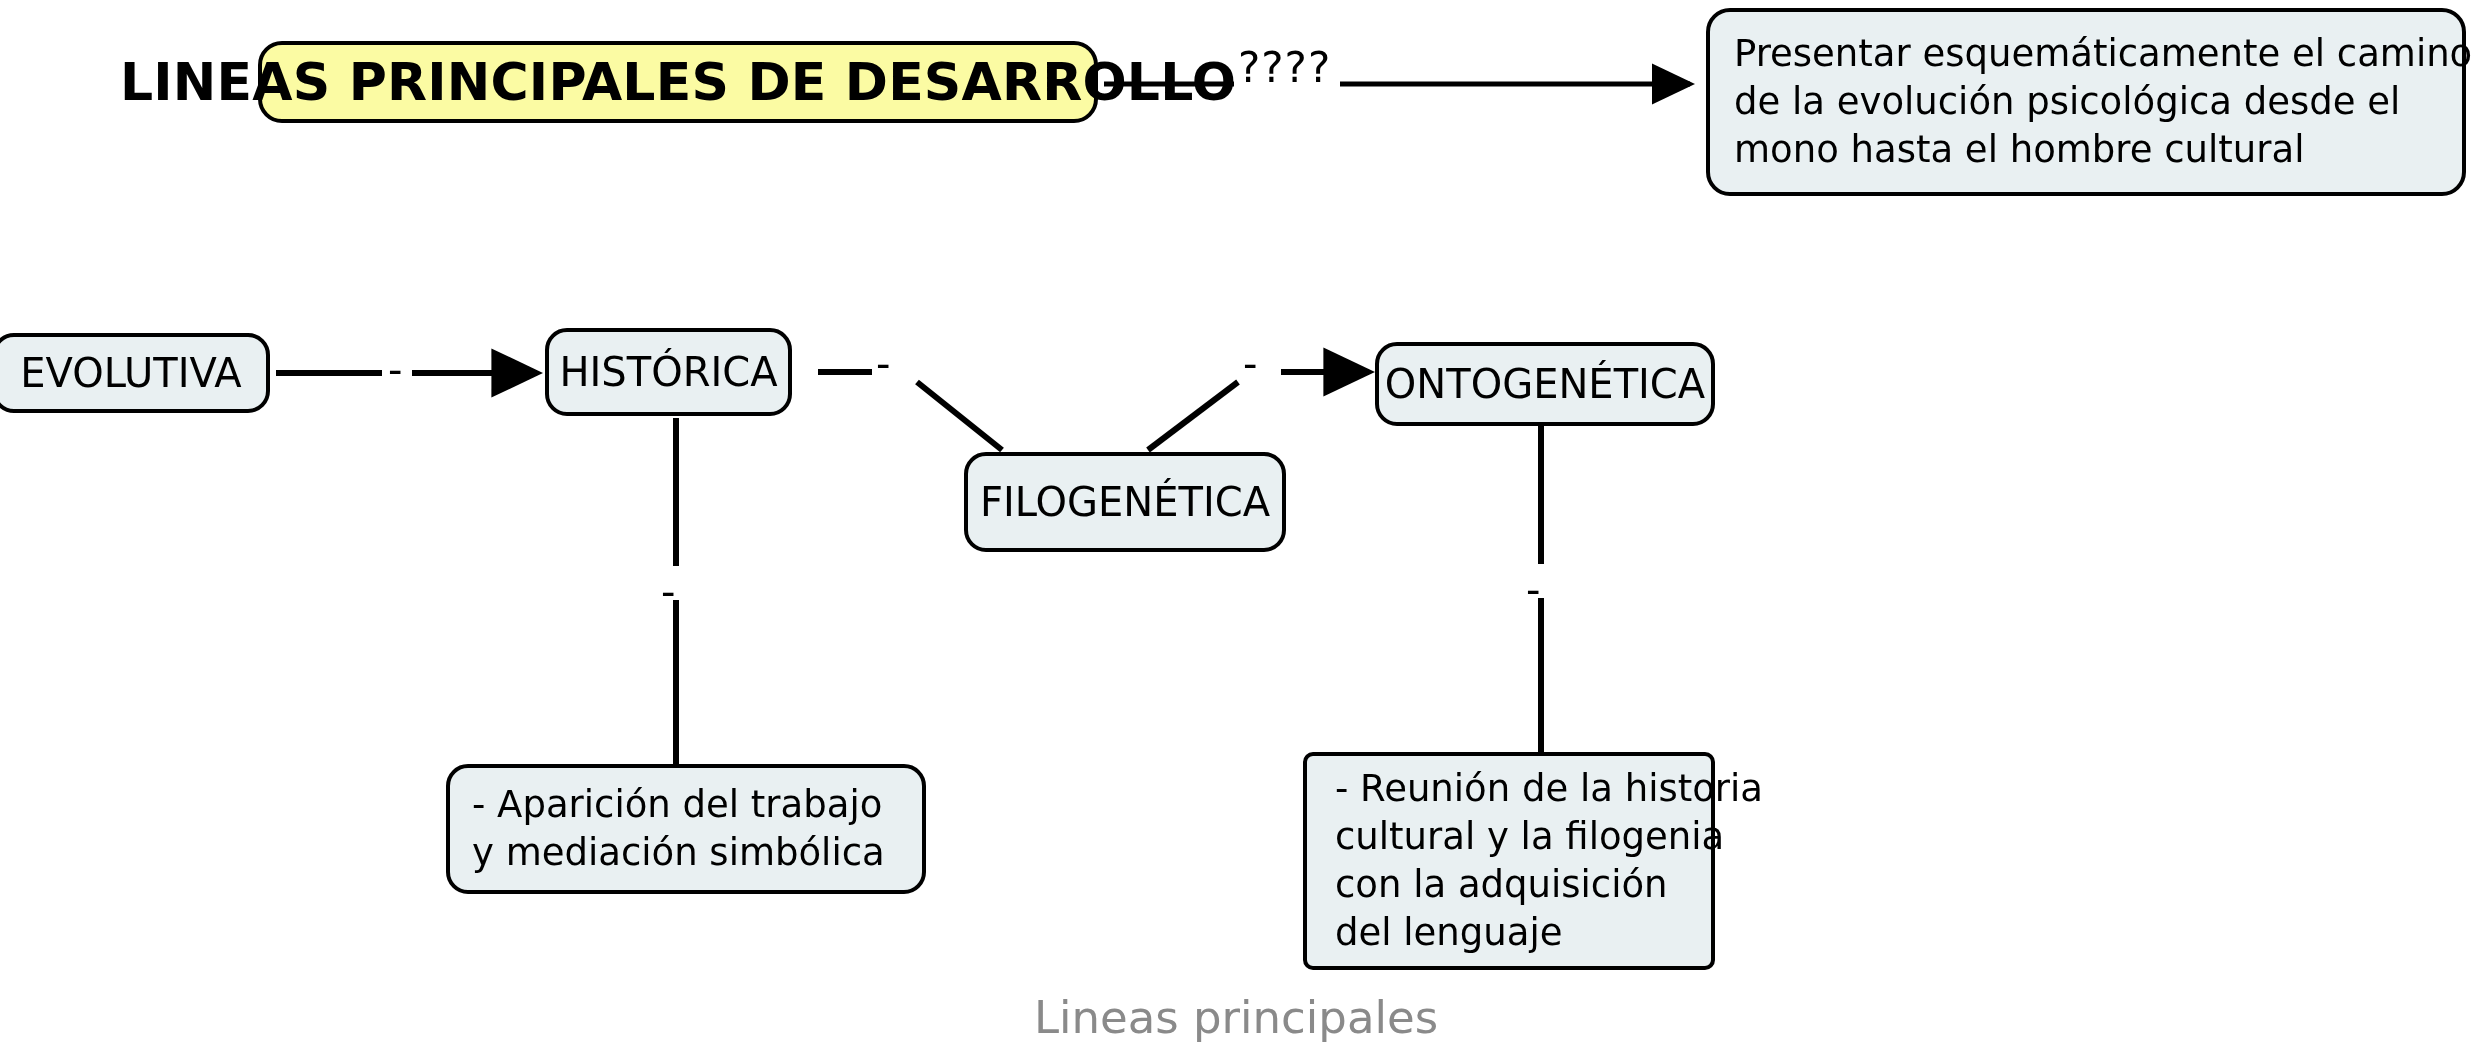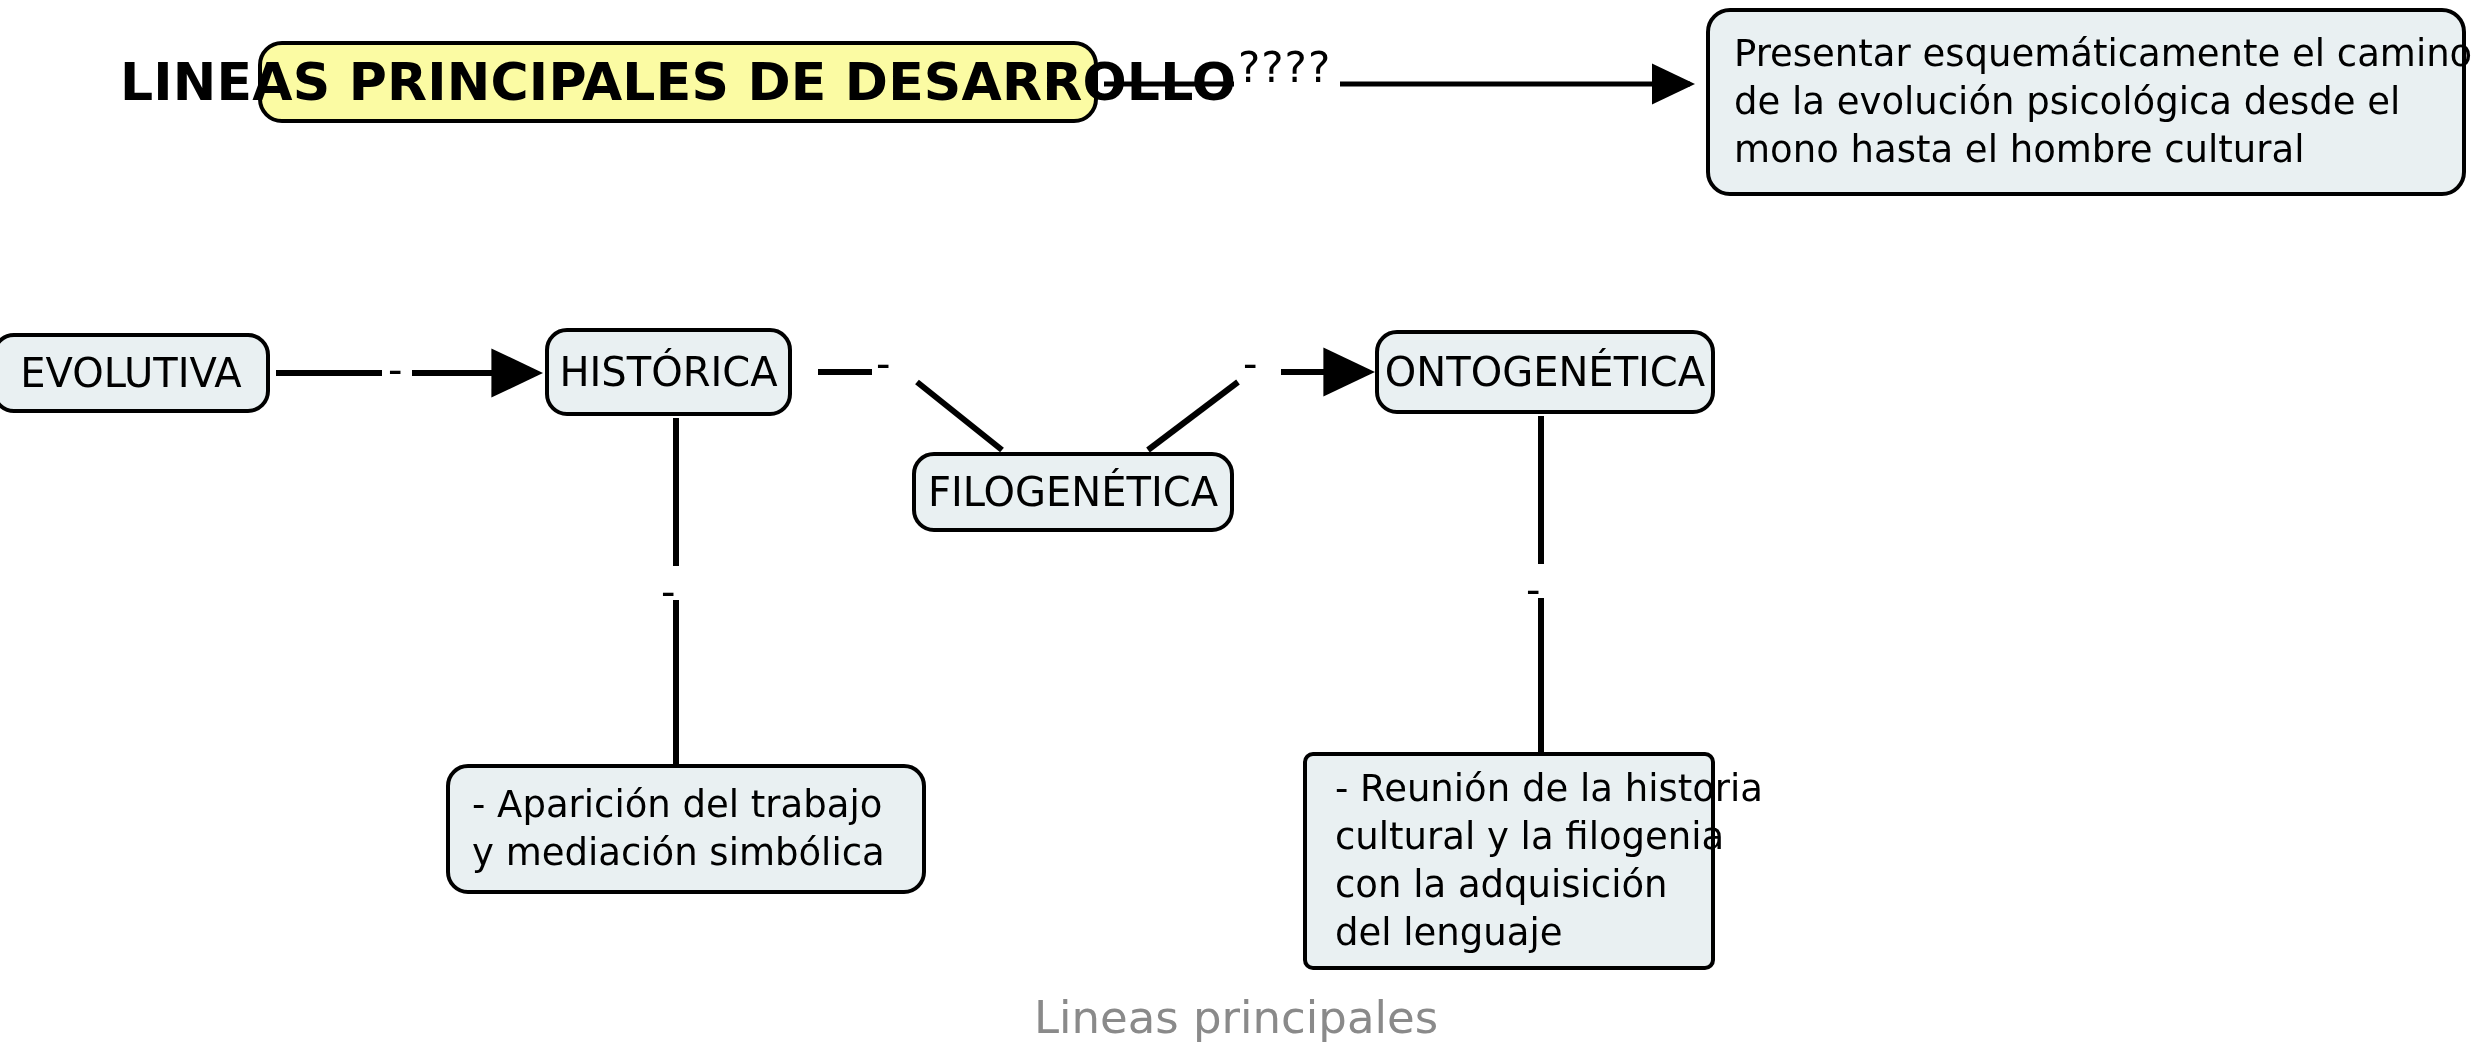--- a/index.html
+++ b/index.html
@@ -80,29 +80,29 @@
     width: 278px;
     height: 80px;
   }
   #node-historica {
     left: 545px;
     top: 328px;
     width: 247px;
     height: 88px;
   }
   #node-filogenetica {
-    left: 912px;
+    left: 964px;
     top: 452px;
     width: 322px;
-    height: 80px;
+    height: 100px;
     justify-content: center;
   }
   #node-ontogenetica {
     left: 1375px;
-    top: 330px;
+    top: 342px;
     width: 340px;
     height: 84px;
   }
   #node-evolutiva .node-label,
   #node-historica .node-label,
   #node-filogenetica .node-label,
   #node-ontogenetica .node-label {
     font-size: 40px;
   }
   

